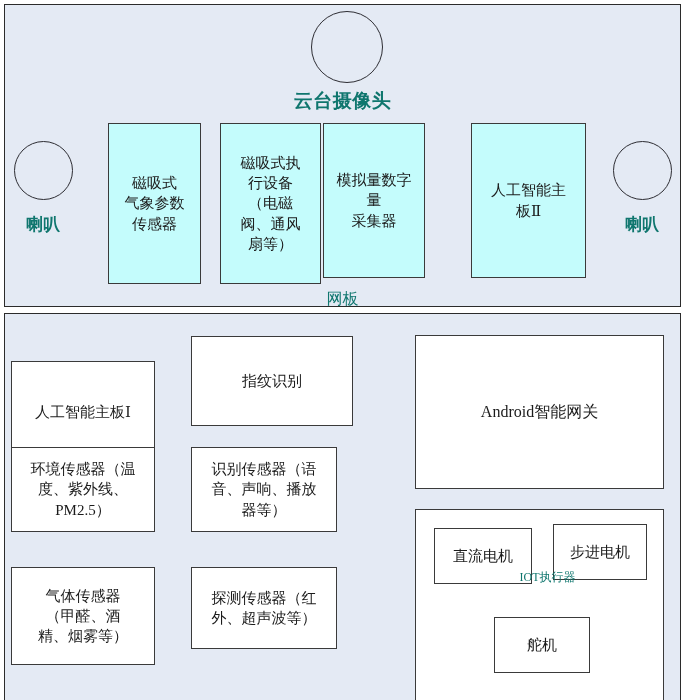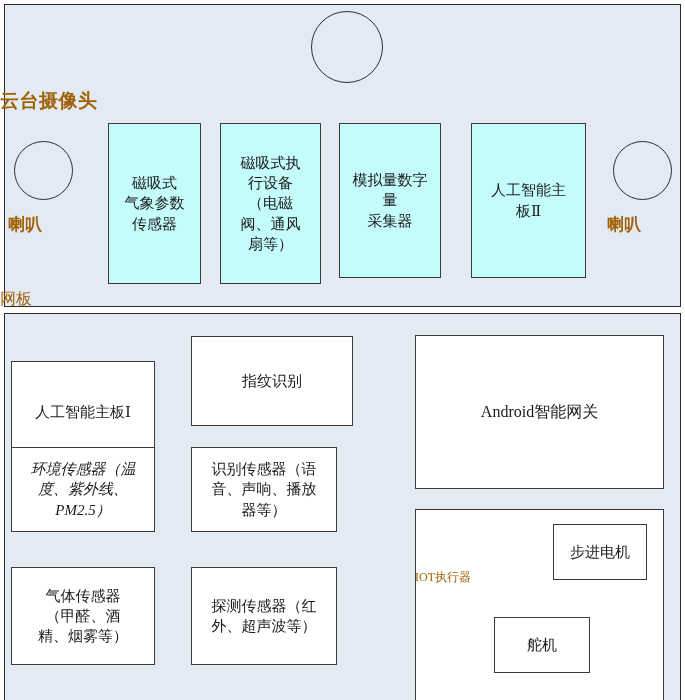--- a/index.html
+++ b/index.html
@@ -70,21 +70,22 @@
     position: absolute;
     box-sizing: border-box;
     border: 1.4px solid #2d2d33;
     border-radius: 50%;
     background: transparent;
   }
 
   
   .free-text {
     position: absolute;
-    color: #a16207;
+    text-align: center;
+    color: #0f766e;
     white-space: nowrap;
   }
   .sans {
     font-family: "Liberation Sans", "DejaVu Sans", sans-serif;
   }
   .serif {
     font-family: "Liberation Serif", "DejaVu Serif", serif;
   }
 
   #camera-title {
@@ -142,21 +143,21 @@
     </div>
 
     <div class="box cyan" style="left:215px; top:118px; width:101px; height:161px;">
       <span class="box-label">磁吸式执
 行设备
 （电磁
 阀、通风
 扇等）</span>
     </div>
 
-    <div class="box cyan" style="left:334px; top:118px; width:102px; height:155px;">
+    <div class="box cyan" style="left:318px; top:118px; width:102px; height:155px;">
       <span class="box-label">模拟量数字
 量
 采集器</span>
     </div>
 
     <div class="box cyan" style="left:466px; top:118px; width:115px; height:155px;">
       <span class="box-label">人工智能主
 板Ⅱ</span>
     </div>
   </div>
@@ -168,21 +169,21 @@
   <div class="free-text sans" id="speaker-right-label">喇叭</div>
 
   <div class="free-text serif" id="mesh-board-label">网板</div>
 
   <div class="panel" id="lower-panel">
 
     <div class="box" style="left:6px; top:22px; width:144px; height:102px;margin-top:25px;">
       <span class="box-label">人工智能主板Ⅰ</span>
     </div>
 
-    <div class="box" style="left:6px; top:133px; width:144px; height:85px;font-style:italic;">
+    <div class="box" style="left:6px; top:133px; width:144px; height:85px;">
       <span class="box-label">环境传感器（温
 度、紫外线、
 PM2.5）</span>
     </div>
 
     <div class="box" style="left:6px; top:253px; width:144px; height:98px;">
       <span class="box-label">气体传感器
 （甲醛、酒
 精、烟雾等）</span>
     </div>
@@ -190,31 +191,34 @@
     <div class="box" style="left:186px; top:22px; width:162px; height:90px;">
       <span class="box-label">指纹识别</span>
     </div>
 
     <div class="box" style="left:186px; top:133px; width:146px; height:85px;">
       <span class="box-label">识别传感器（语
 音、声响、播放
 器等）</span>
     </div>
 
-    <div class="box" style="left:186px; top:253px; width:146px; height:98px;">
+    <div class="box" style="left:186px; top:253px; width:146px; height:82px;">
       <span class="box-label">探测传感器（红
 外、超声波等）</span>
     </div>
 
     <div class="box" style="left:410px; top:21px; width:249px; height:154px; font-size:16px;">
       <span class="box-label">Android智能网关</span>
     </div>
 
     <div class="box" style="left:410px; top:195px; width:249px; height:195px; display:block; padding:0;">
 
+      <div class="box" style="left:18px; top:18px; width:98px; height:56px;">
+        <span class="box-label">直流电机</span>
+      </div>
 
       <div class="box" style="left:78px; top:107px; width:96px; height:56px;">
         <span class="box-label">舵机</span>
       </div>
 
       <div class="box" style="left:137px; top:14px; width:94px; height:56px;">
         <span class="box-label">步进电机</span>
       </div>
     </div>
   </div>

